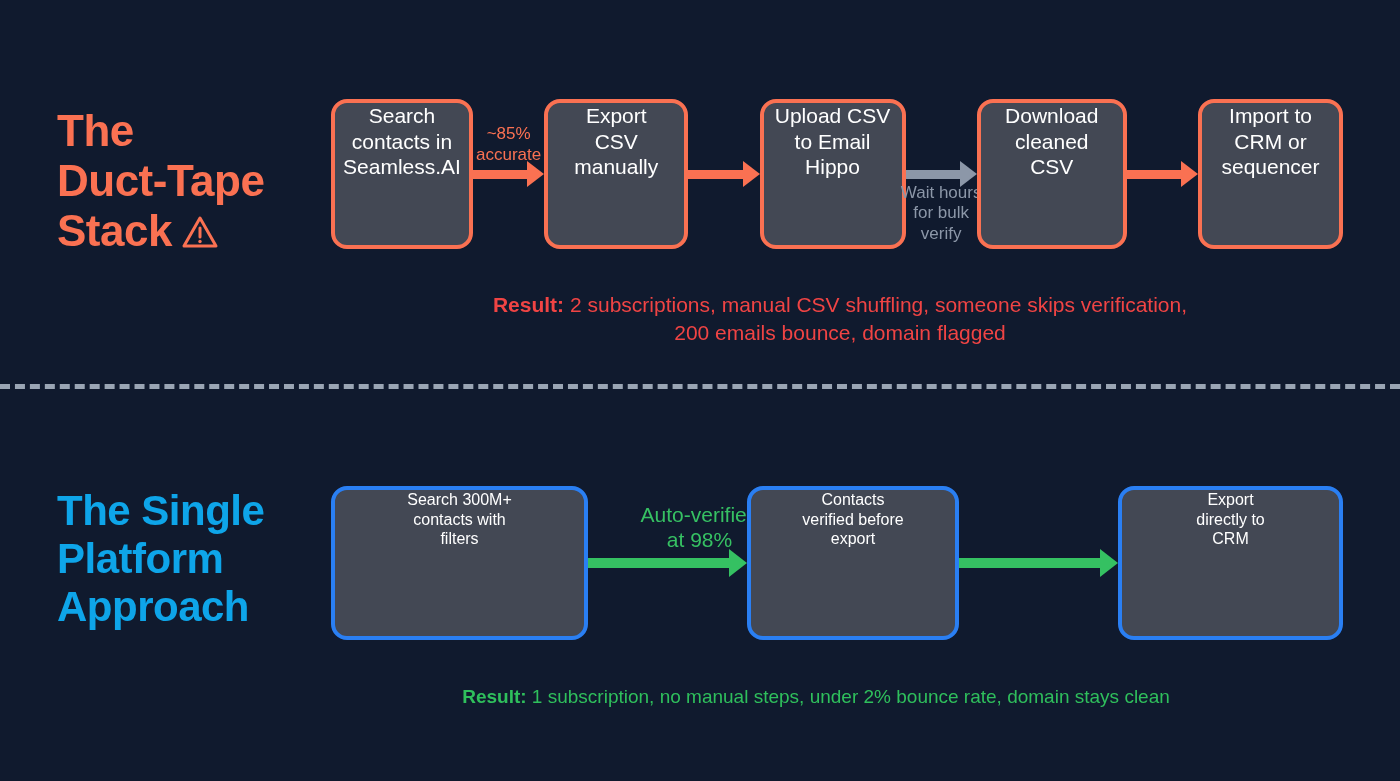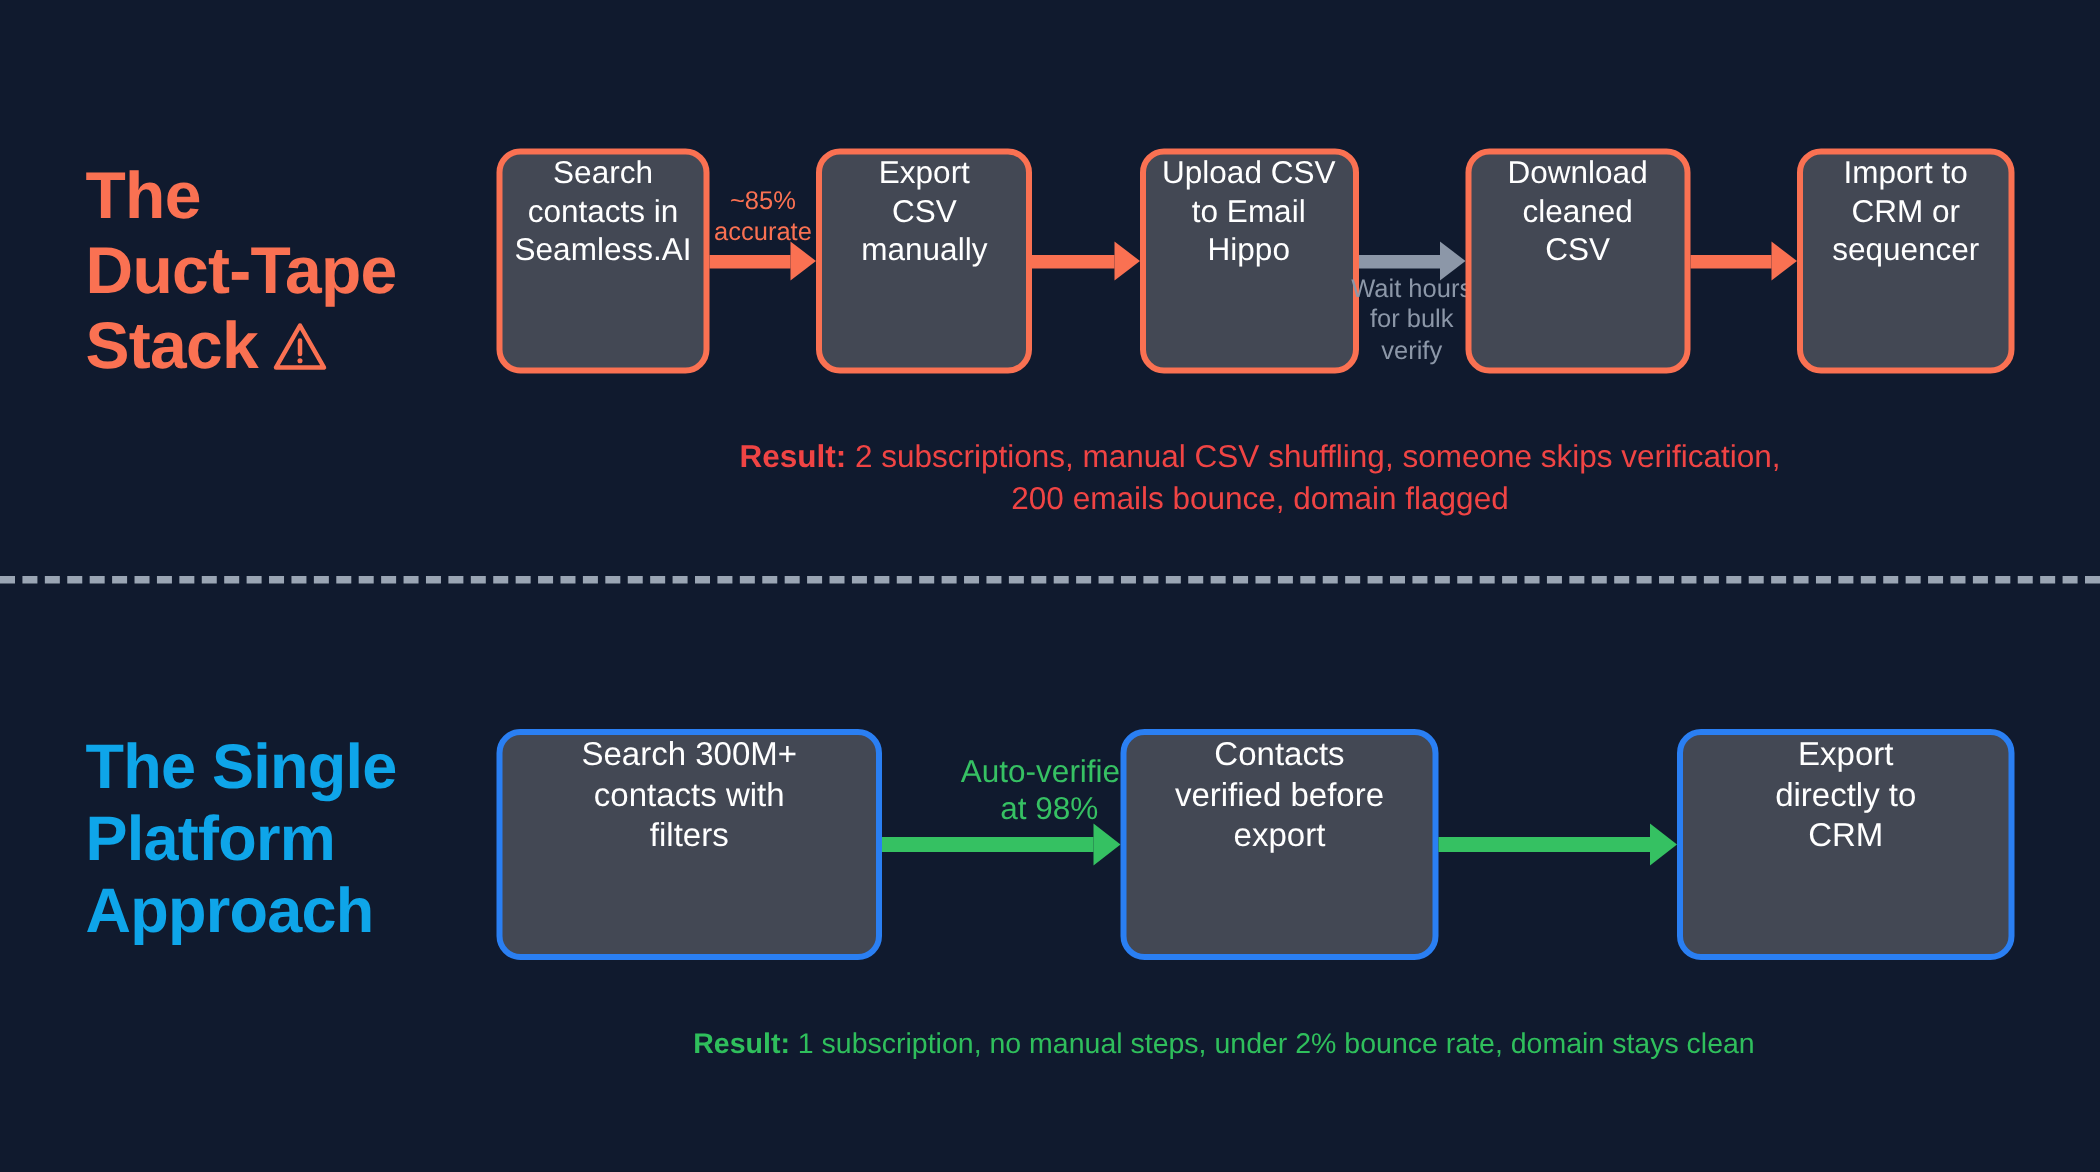--- a/index.html
+++ b/index.html
@@ -88,21 +88,21 @@
   
   #flow-top .node {
     border: 4px solid #FA7152;
     height: 150px;
     font-size: 21px;
   }
   
   #flow-bottom .node {
     border: 4px solid #2A7FF3;
     height: 154px;
-    font-size: 22px;
+    font-size: 16px;
   }
 
   
   .conn {
     flex: 1 1 auto;
     position: relative;
     height: 150px;
     display: flex;
     align-items: center;
     justify-content: center;

